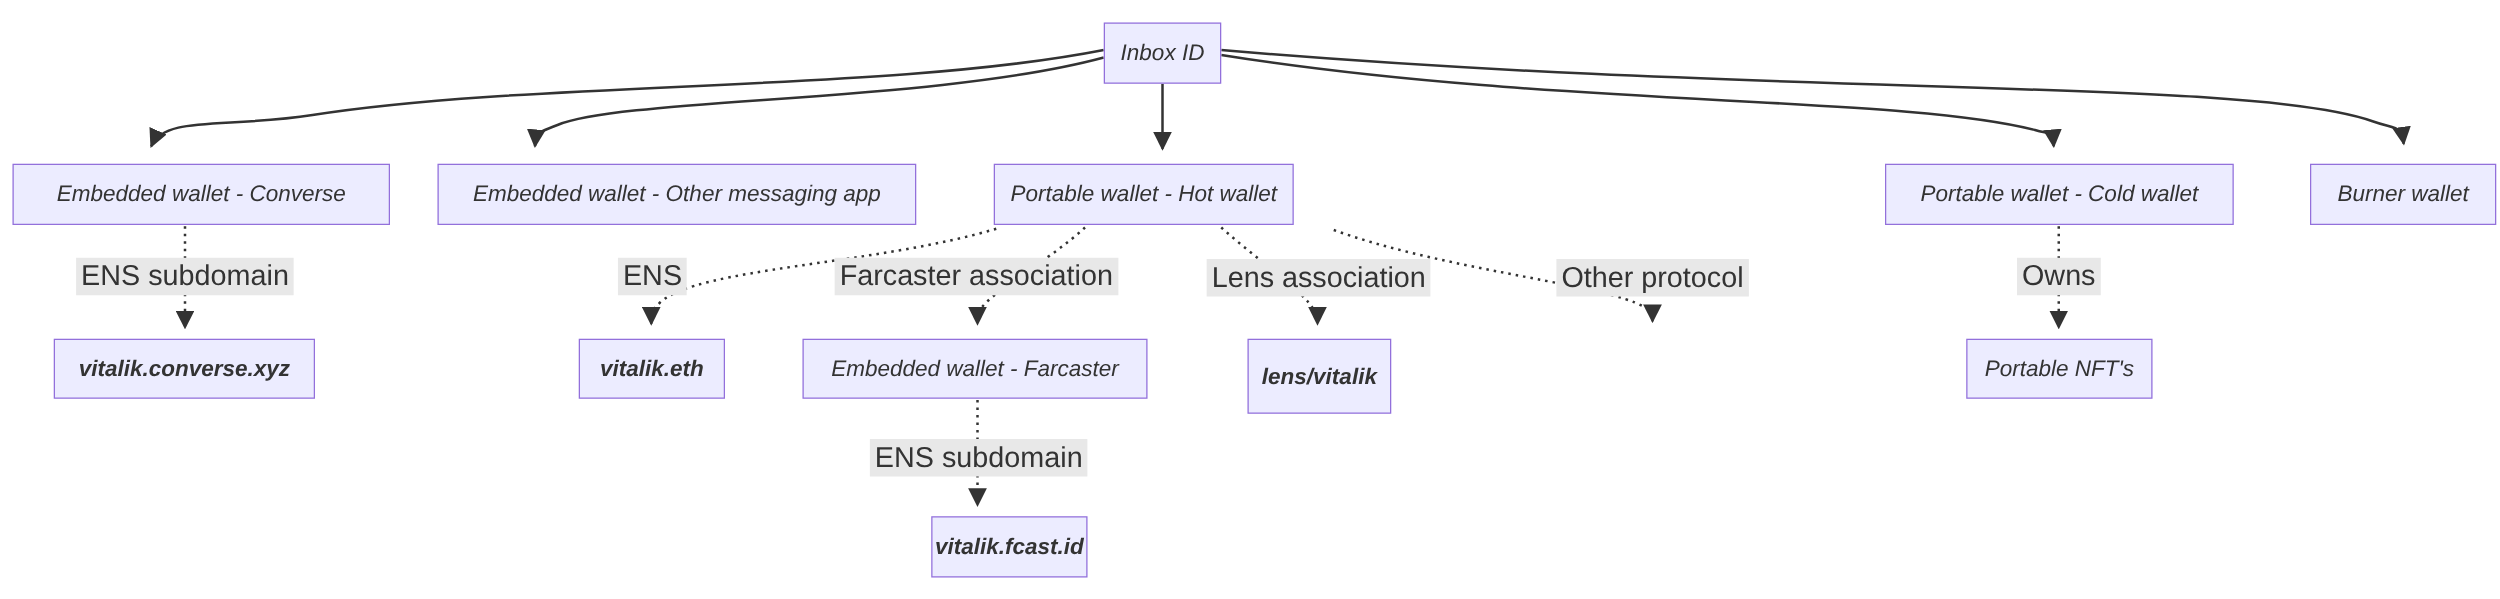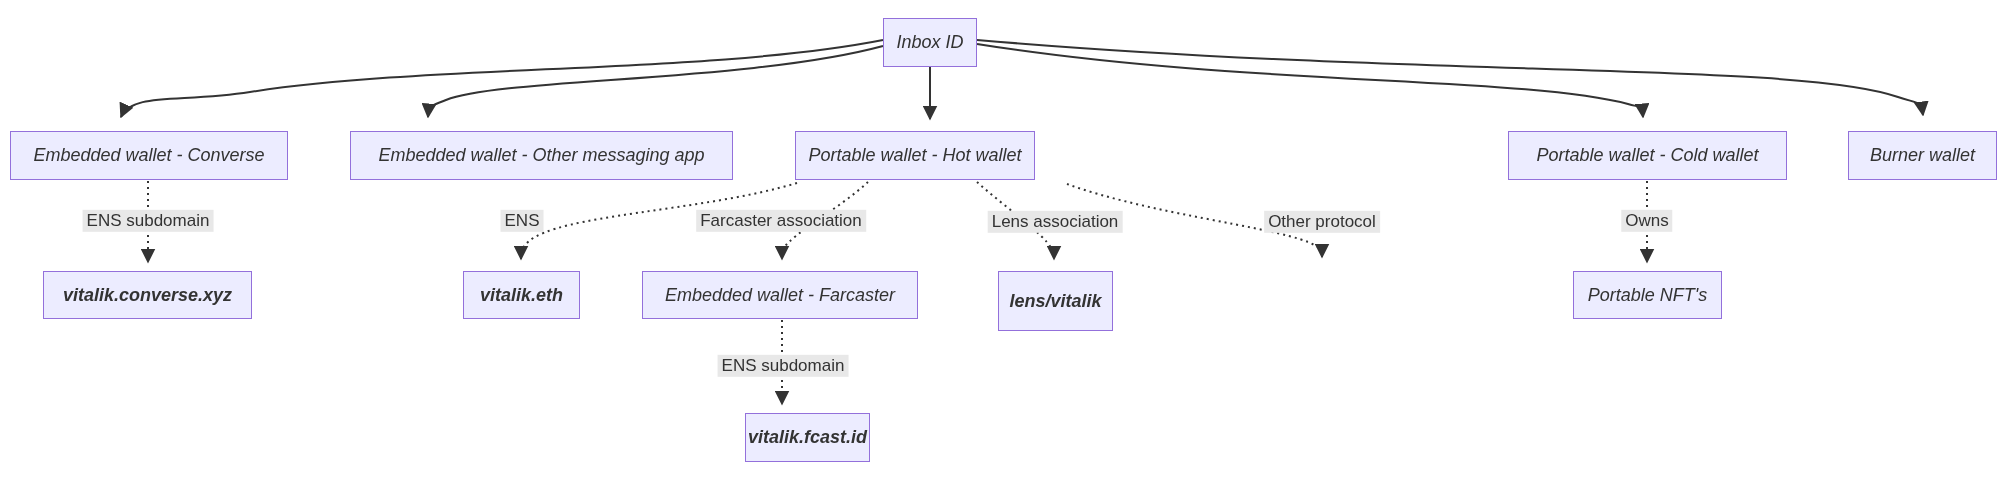--- a/index.html
+++ b/index.html
@@ -45,21 +45,21 @@
     white-space:nowrap;
     text-align:center;
     font-style:italic;
   }
   .node.bold{font-weight:700;}
   .edge-label{
     position:absolute;
     transform:translate(-50%,-50%);
     background:var(--label-bg);
     color:var(--text-color);
-    font-size:17px;
+    font-size:23px;
     line-height:1.2;
     padding:1px 4px;
     white-space:nowrap;
     text-align:right;
   }
 </style>
 </head>
 <body>
 
 <div class="diagram">
@@ -81,21 +81,21 @@
     <path class="edge dotted" d="M797,183 C700,212 558,214 528,242 C522,248 521,250 521,259" marker-end="url(#arrow)"></path>
     <path class="edge dotted" d="M868,182 C840,208 792,234 784,248 C782,252 782,252 782,259" marker-end="url(#arrow)"></path>
     <path class="edge dotted" d="M977,182 C1006,208 1044,234 1051,248 C1054,252 1054,252 1054,259" marker-end="url(#arrow)"></path>
     <path class="edge dotted" d="M1067,184 C1150,214 1268,226 1308,242 C1321,248 1322,248 1322,257" marker-end="url(#arrow)"></path>
     <path class="edge dotted" d="M1647,181 L1647,262" marker-end="url(#arrow)"></path>
     <path class="edge dotted" d="M782,320 L782,404" marker-end="url(#arrow)"></path>
   </svg>
 
   <div class="node" style="left:883px;top:18px;width:94px;height:49px;">Inbox ID</div>
 
-  <div class="node" style="left:10px;top:131px;width:278px;height:49px;">Embedded wallet - Converse</div>
+  <div class="node" style="left:10px;top:131px;width:302px;height:49px;">Embedded wallet - Converse</div>
   <div class="node" style="left:350px;top:131px;width:383px;height:49px;">Embedded wallet - Other messaging app</div>
   <div class="node" style="left:795px;top:131px;width:240px;height:49px;">Portable wallet - Hot wallet</div>
   <div class="node" style="left:1508px;top:131px;width:279px;height:49px;">Portable wallet - Cold wallet</div>
   <div class="node" style="left:1848px;top:131px;width:149px;height:49px;">Burner wallet</div>
 
   <div class="node bold" style="left:43px;top:271px;width:209px;height:48px;">vitalik.converse.xyz</div>
   <div class="node bold" style="left:463px;top:271px;width:117px;height:48px;">vitalik.eth</div>
   <div class="node" style="left:642px;top:271px;width:276px;height:48px;">Embedded wallet - Farcaster</div>
   <div class="node bold" style="left:998px;top:271px;width:115px;height:60px;">lens/vitalik</div>
   <div class="node" style="left:1573px;top:271px;width:149px;height:48px;">Portable NFT's</div>

